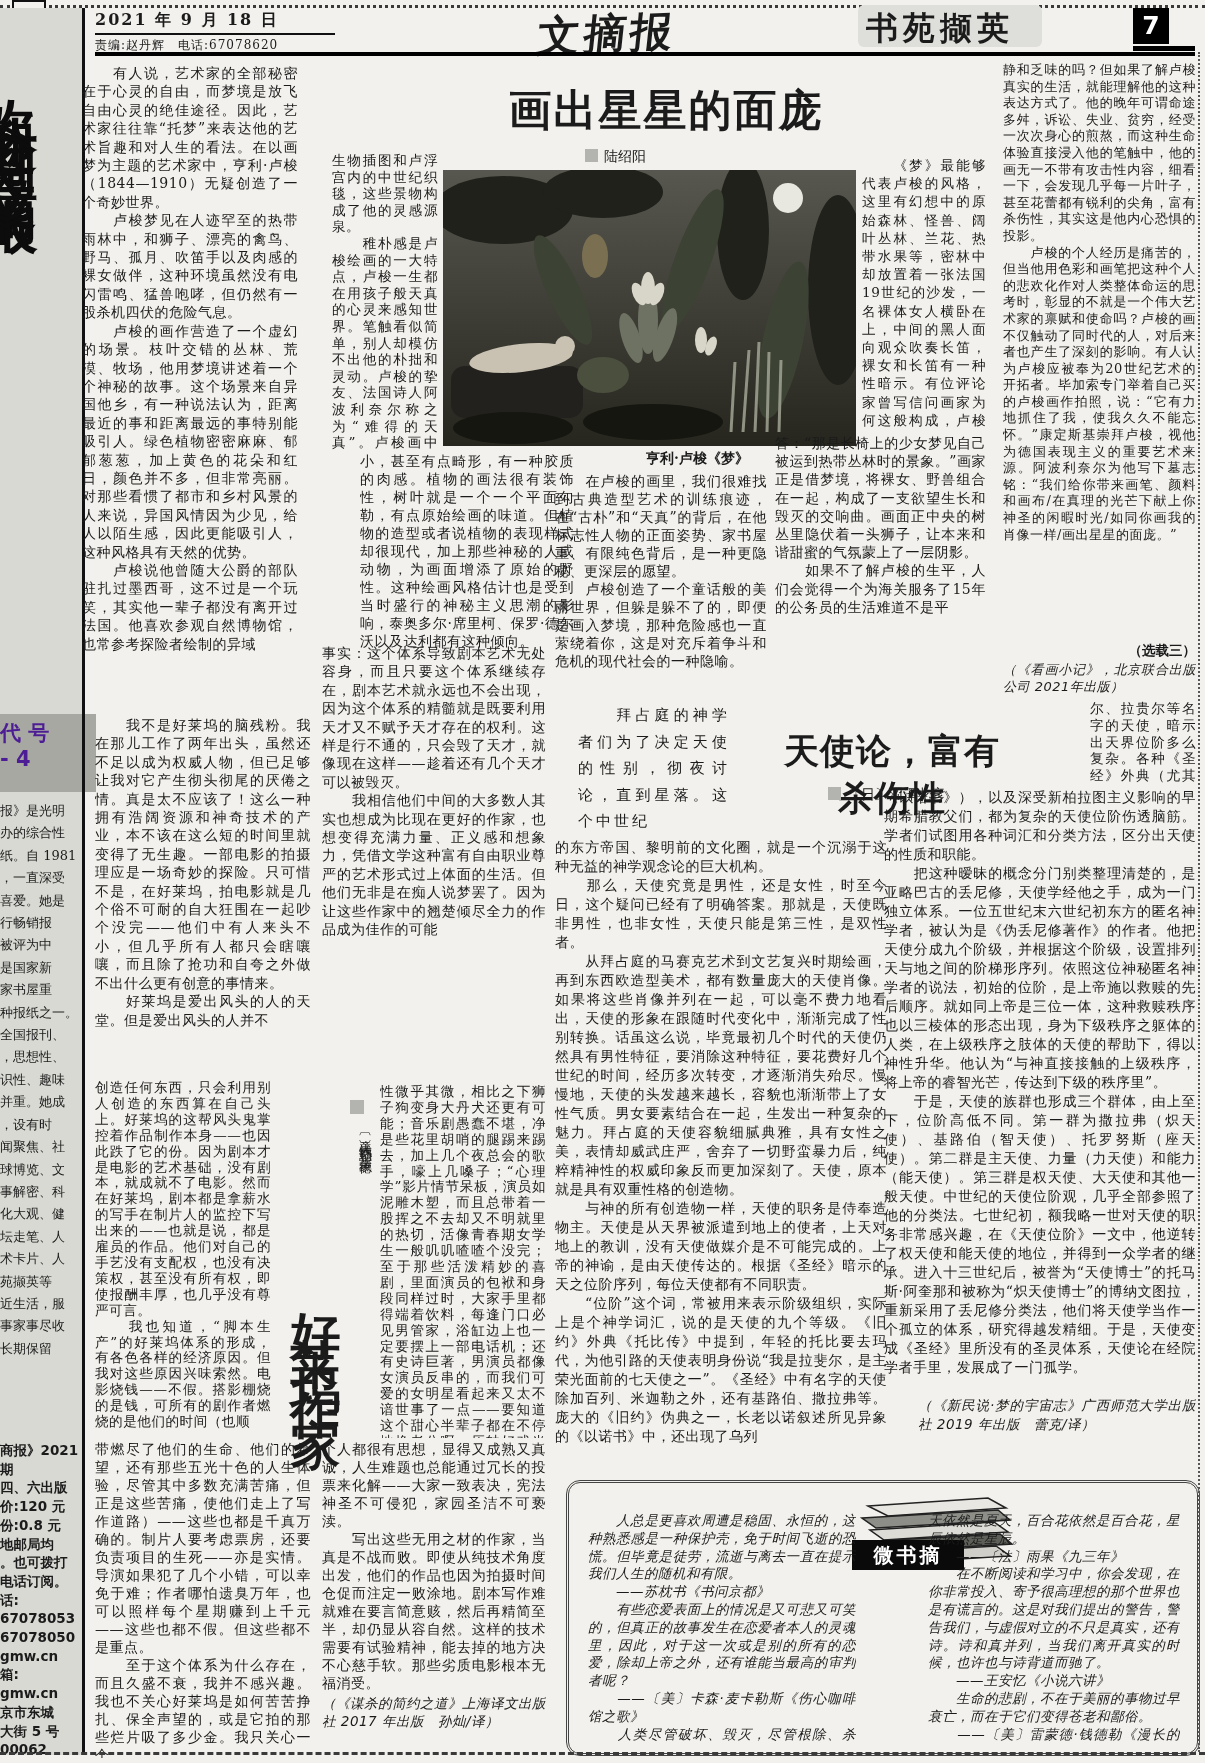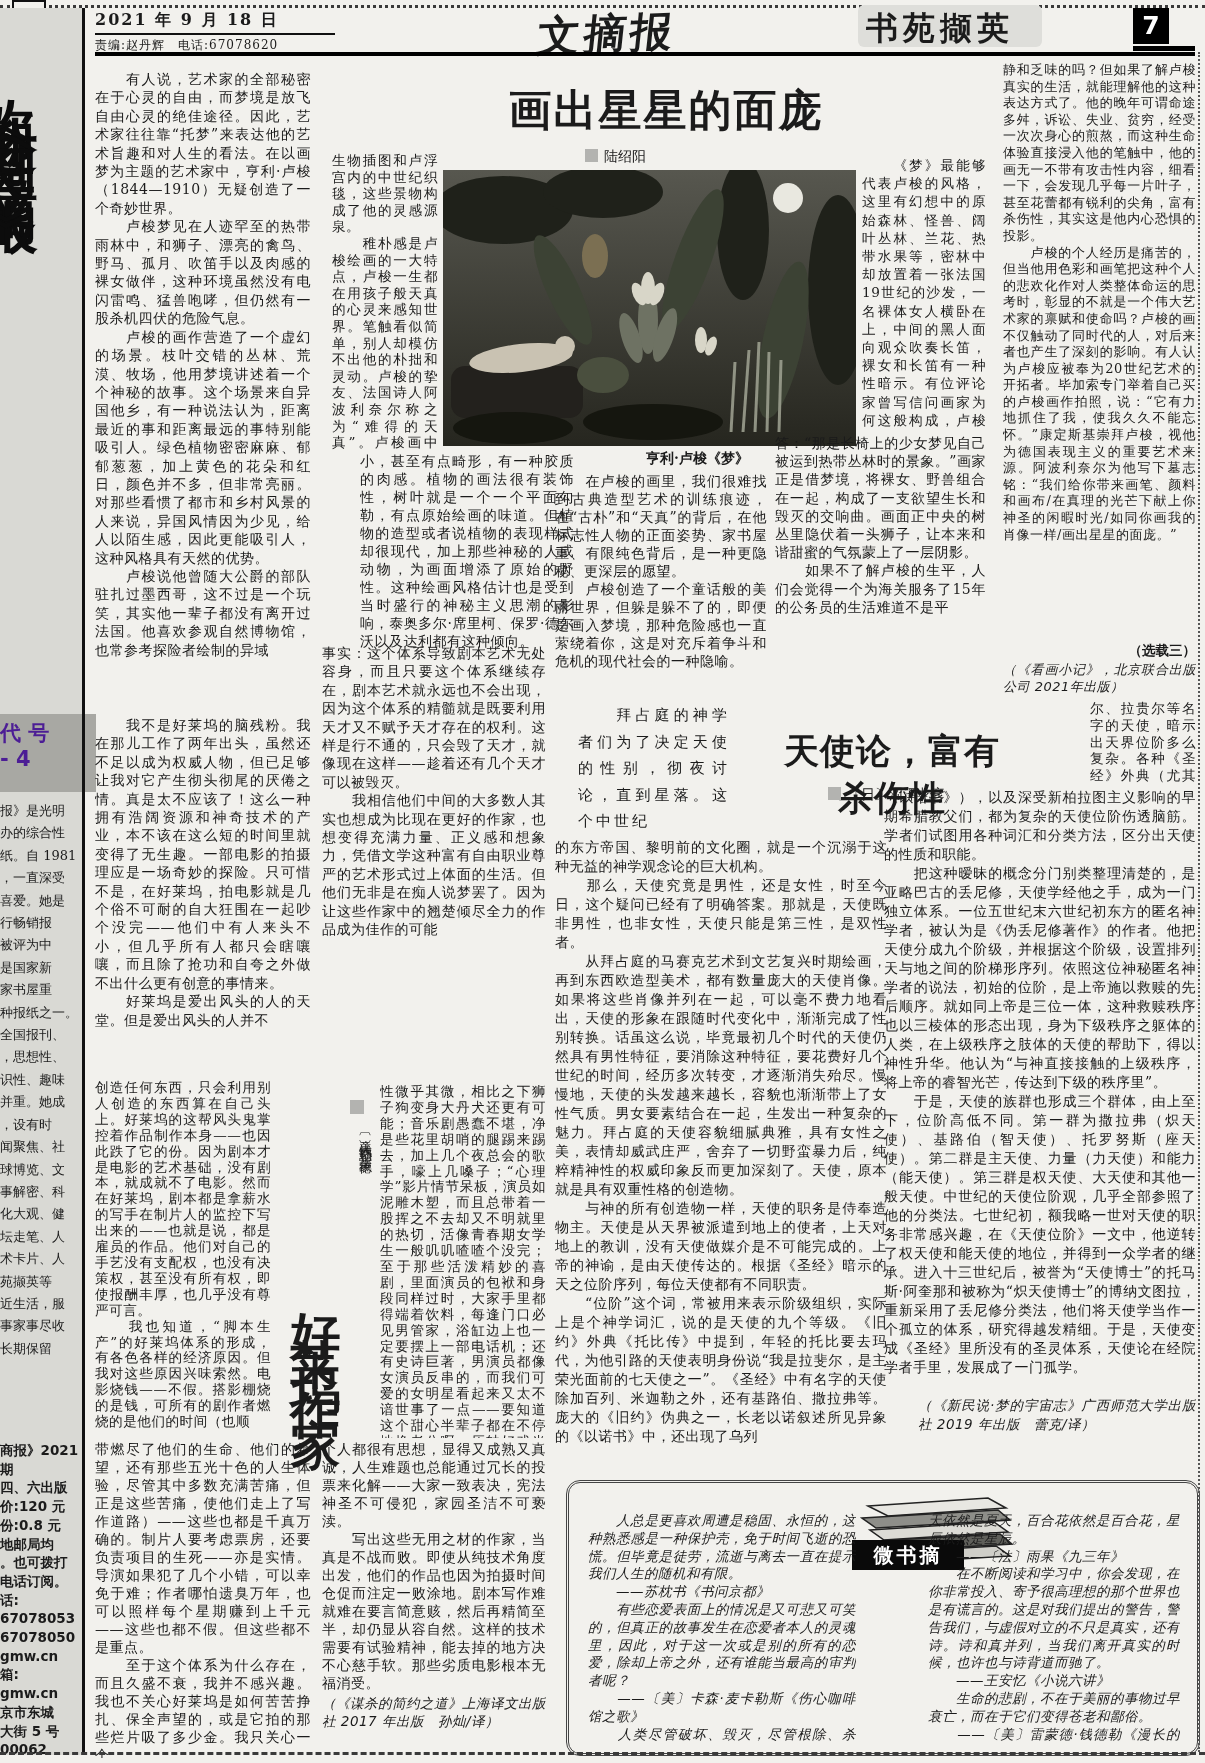--- a/index.html
+++ b/index.html
@@ -34,21 +34,21 @@
   #hMast{left:538px;top:6px;font-size:42px;font-weight:900;transform:skewX(-8deg) rotate(-2deg);
          letter-spacing:4px;}
   #hSectBox{left:858px;top:5px;width:184px;height:42px;background:#dededa;border-radius:6px;}
   #hSect{left:866px;top:7px;font-size:32px;font-weight:900;letter-spacing:5px;
          font-family:"DejaVu Sans","Liberation Sans",sans-serif;}
   #hPgBox{left:1133px;top:8px;width:36px;height:36px;background:#000;color:#fff;text-align:center;
           font-size:25px;font-weight:900;line-height:36px;font-family:"DejaVu Sans",sans-serif;}
   #hPgBar{left:1133px;top:46px;width:62px;height:5px;background:#000;}
   #hRule{left:95px;top:52px;width:1100px;height:4px;background:#000;}
   
-  #a1c1{left:95px;top:64px;width:216px;height:620px;margin-top:6px;}
+  #a1c1{left:82px;top:64px;width:216px;height:620px;}
   #a1c2a{left:332px;top:152px;width:106px;height:298px;font-size:13.6px;line-height:16.6px;}
   #a1c2b{left:332px;top:452px;width:214px;height:238px;line-height:18px;margin-left:28px;}
   #a1title{left:480px;top:82px;width:372px;height:54px;font-size:43px;font-weight:900;
            letter-spacing:2px;text-align:center;}
   #a1by{left:585px;top:148px;width:180px;font-size:14px;}
   #a1img{left:443px;top:170px;width:413px;height:276px;background:#3c3c38;}
   #a1cap{left:443px;top:450px;width:413px;text-align:center;font-size:14px;font-weight:700;padding-left:48px;}
   #a1c3{left:555px;top:472px;width:212px;height:218px;line-height:18px;}
   #a1c4a{left:862px;top:156px;width:124px;height:276px;font-size:13.6px;line-height:18.2px;}
   #a1c4b{left:775px;top:434px;width:211px;height:256px;line-height:18.2px;}

